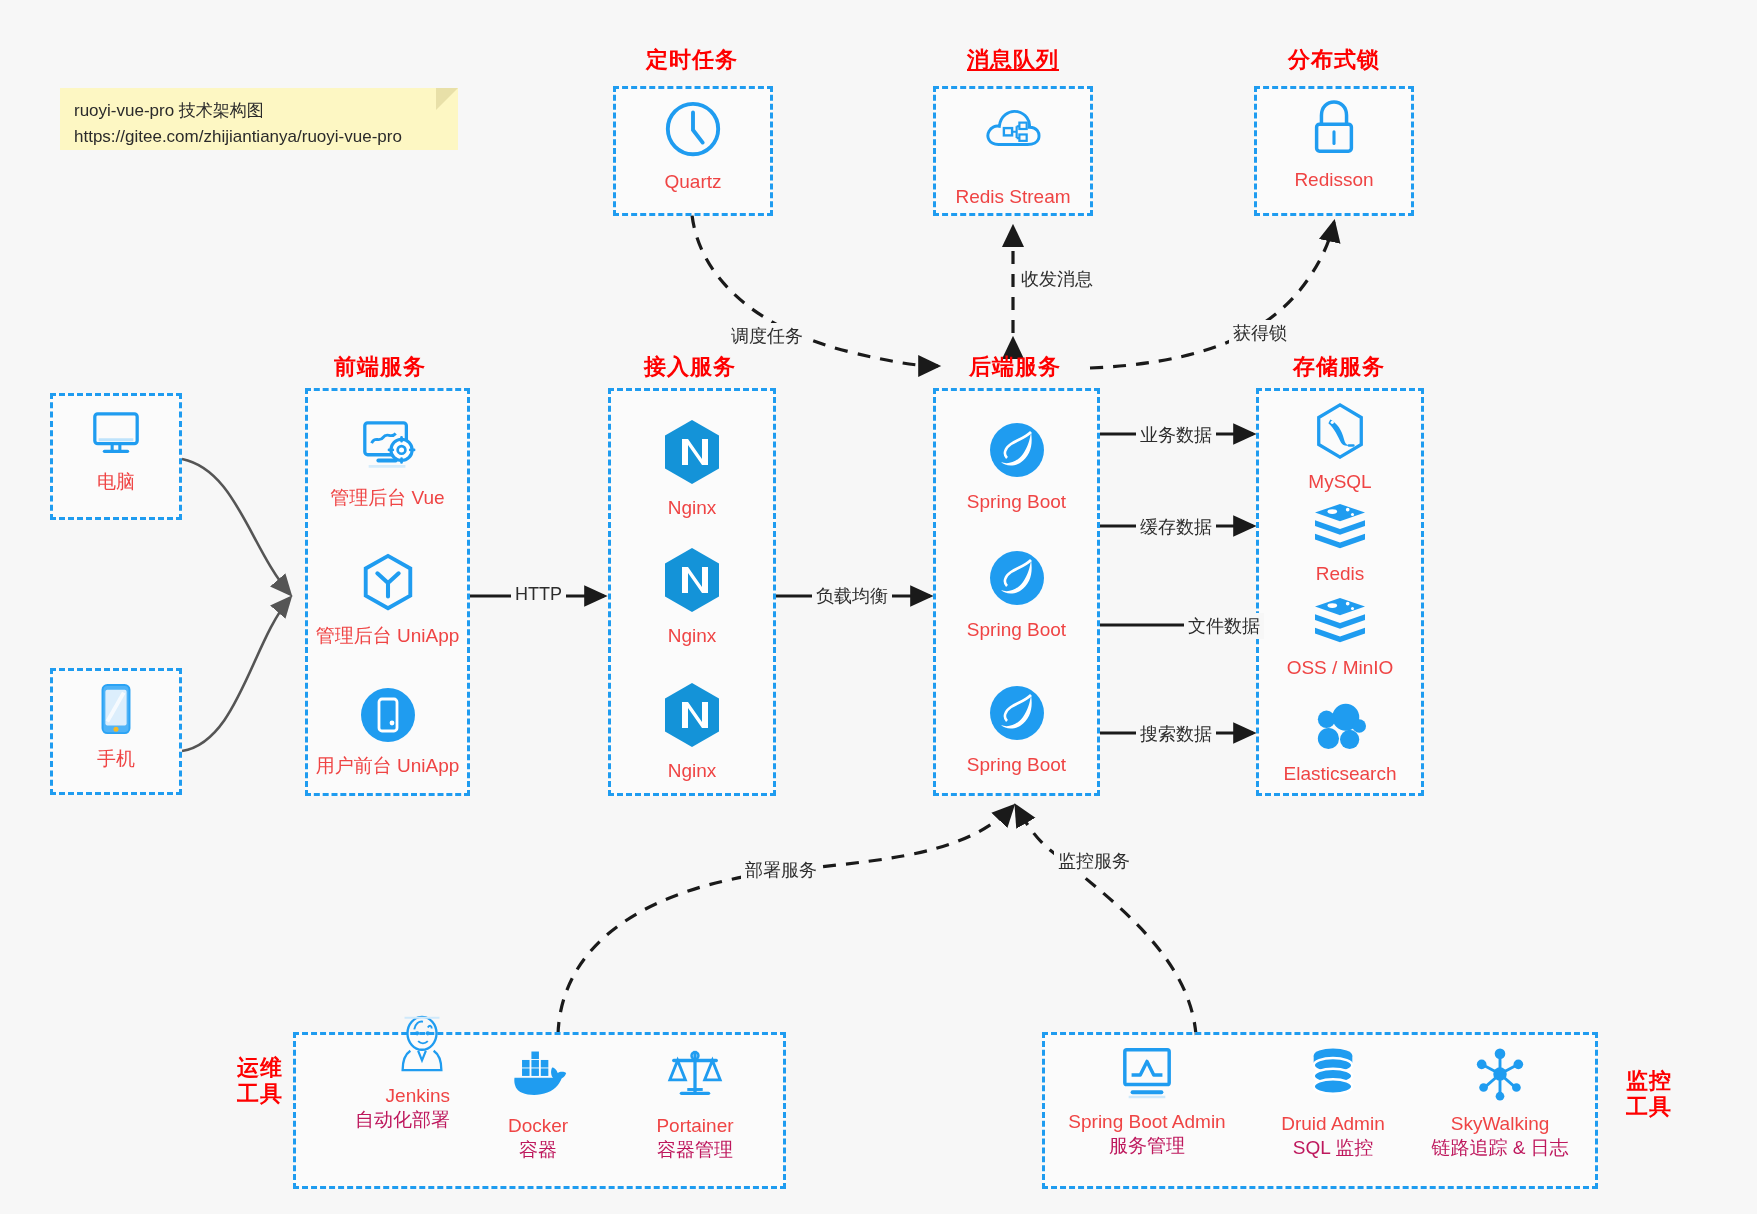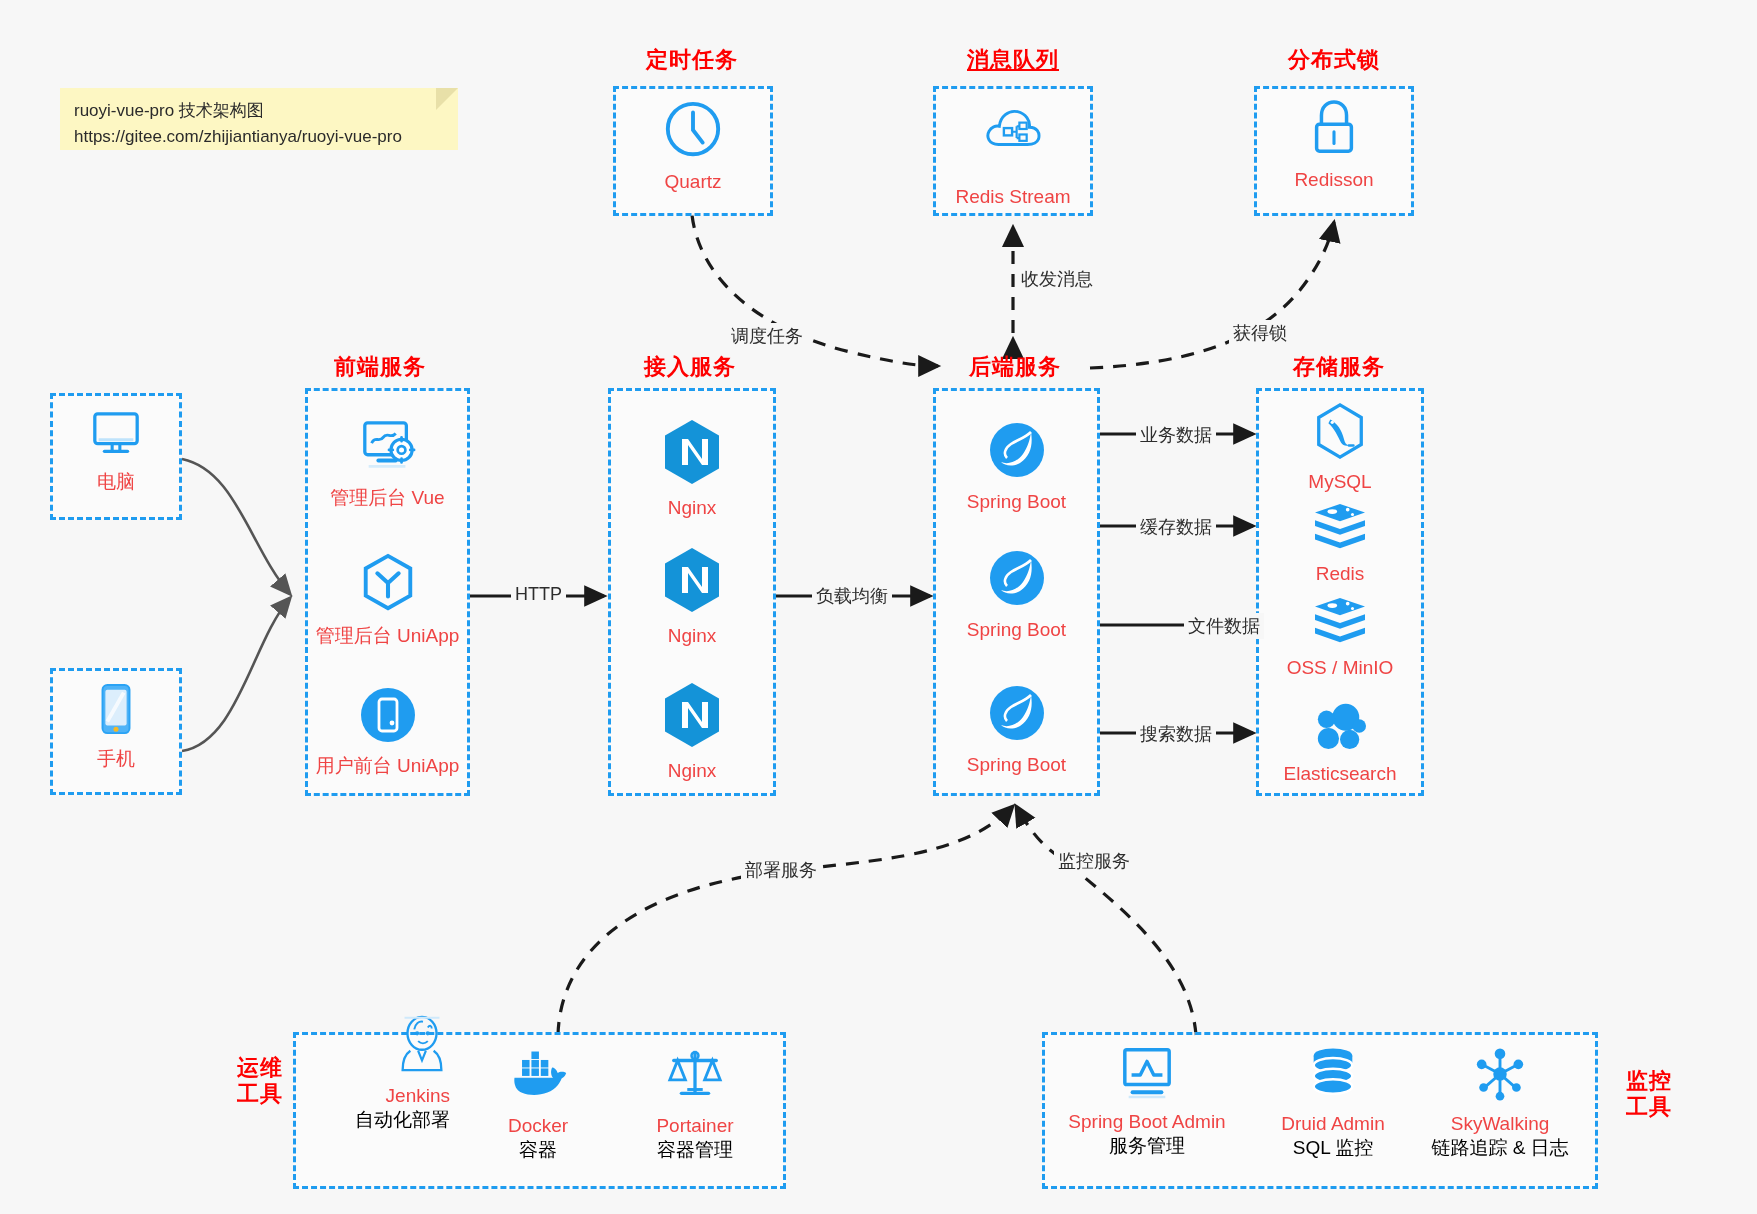--- a/index.html
+++ b/index.html
@@ -46,21 +46,21 @@
 
   
   .node {
     position:absolute;
     display:flex; flex-direction:column; align-items:center; justify-content:flex-start;
     text-align:center;
   }
   .node .cap {
     font-size:19px; color:#ef4444; margin-top:6px; line-height:1.25; white-space:nowrap;
   }
-  .node .cap2 { font-size:19px; color:#000000; line-height:1.3; white-space:nowrap; }
+  .node .cap2 { font-size:19px; color:#be185d; line-height:1.3; white-space:nowrap; }
   .ico { display:block; }
 
   
   .elabel {
     position:absolute;
     font-size:18px; color:#2d2d2d;
     background:#f7f7f7;
     padding:1px 4px;
     white-space:nowrap;
   }

